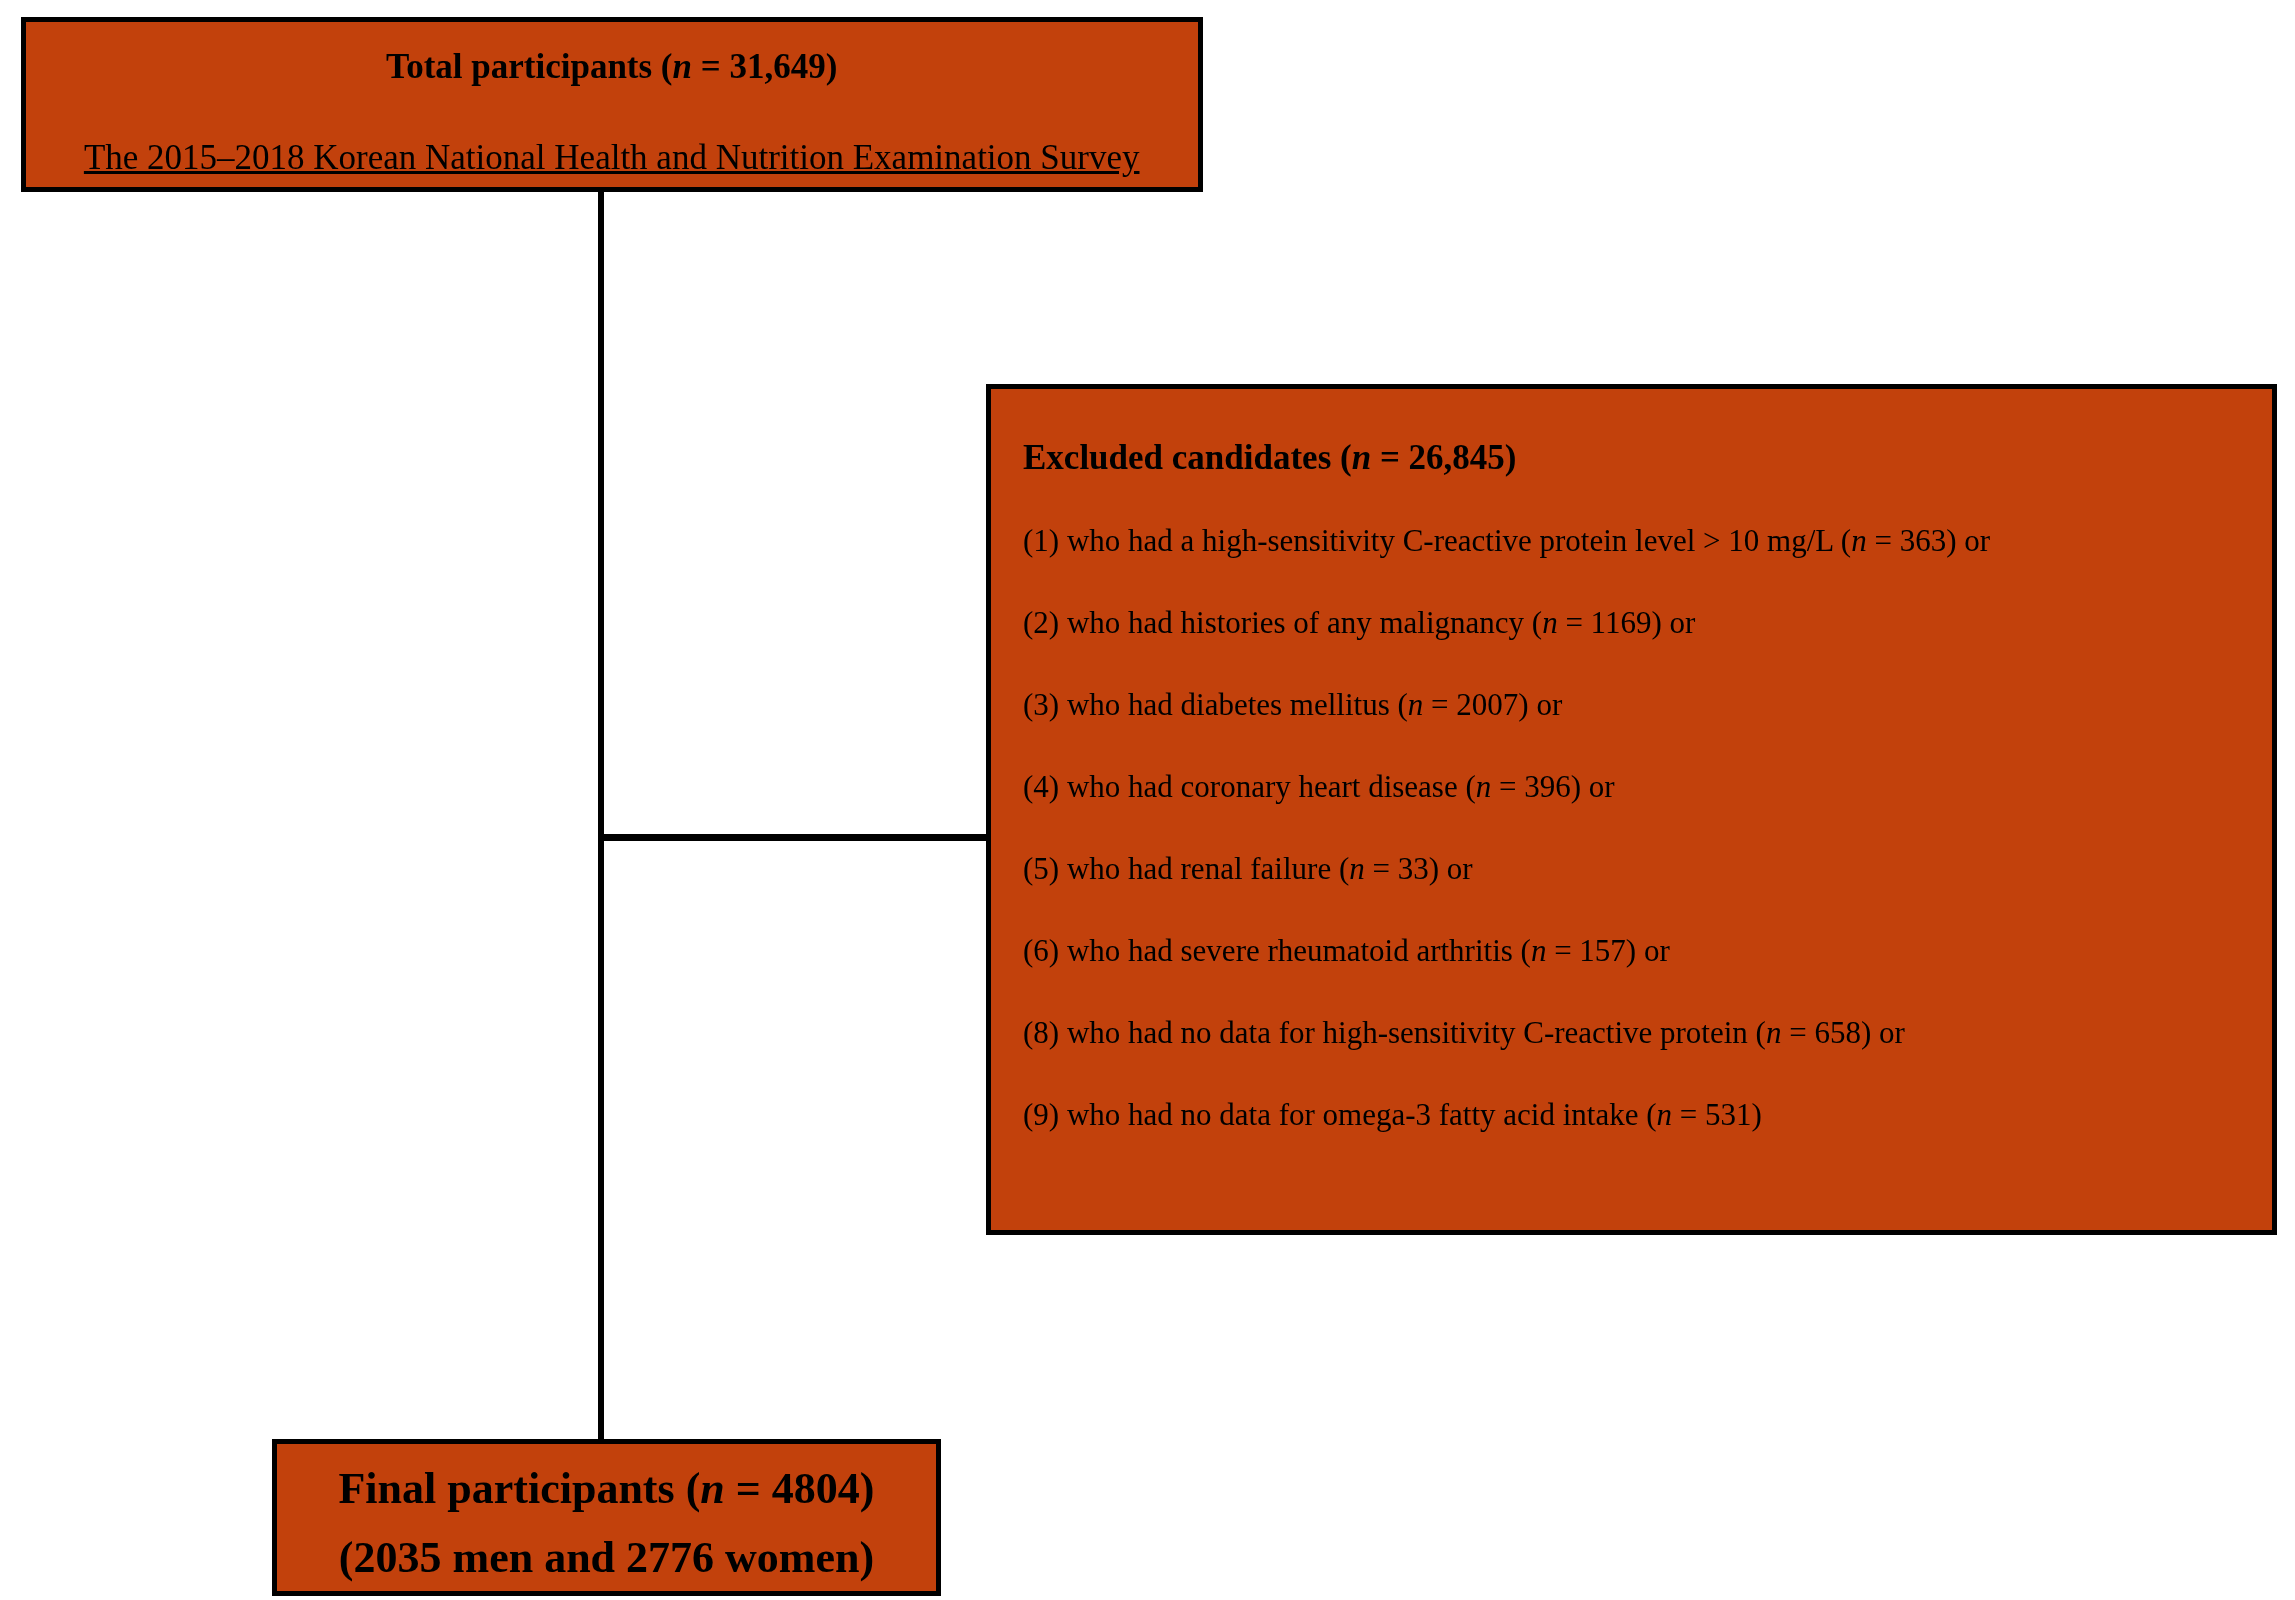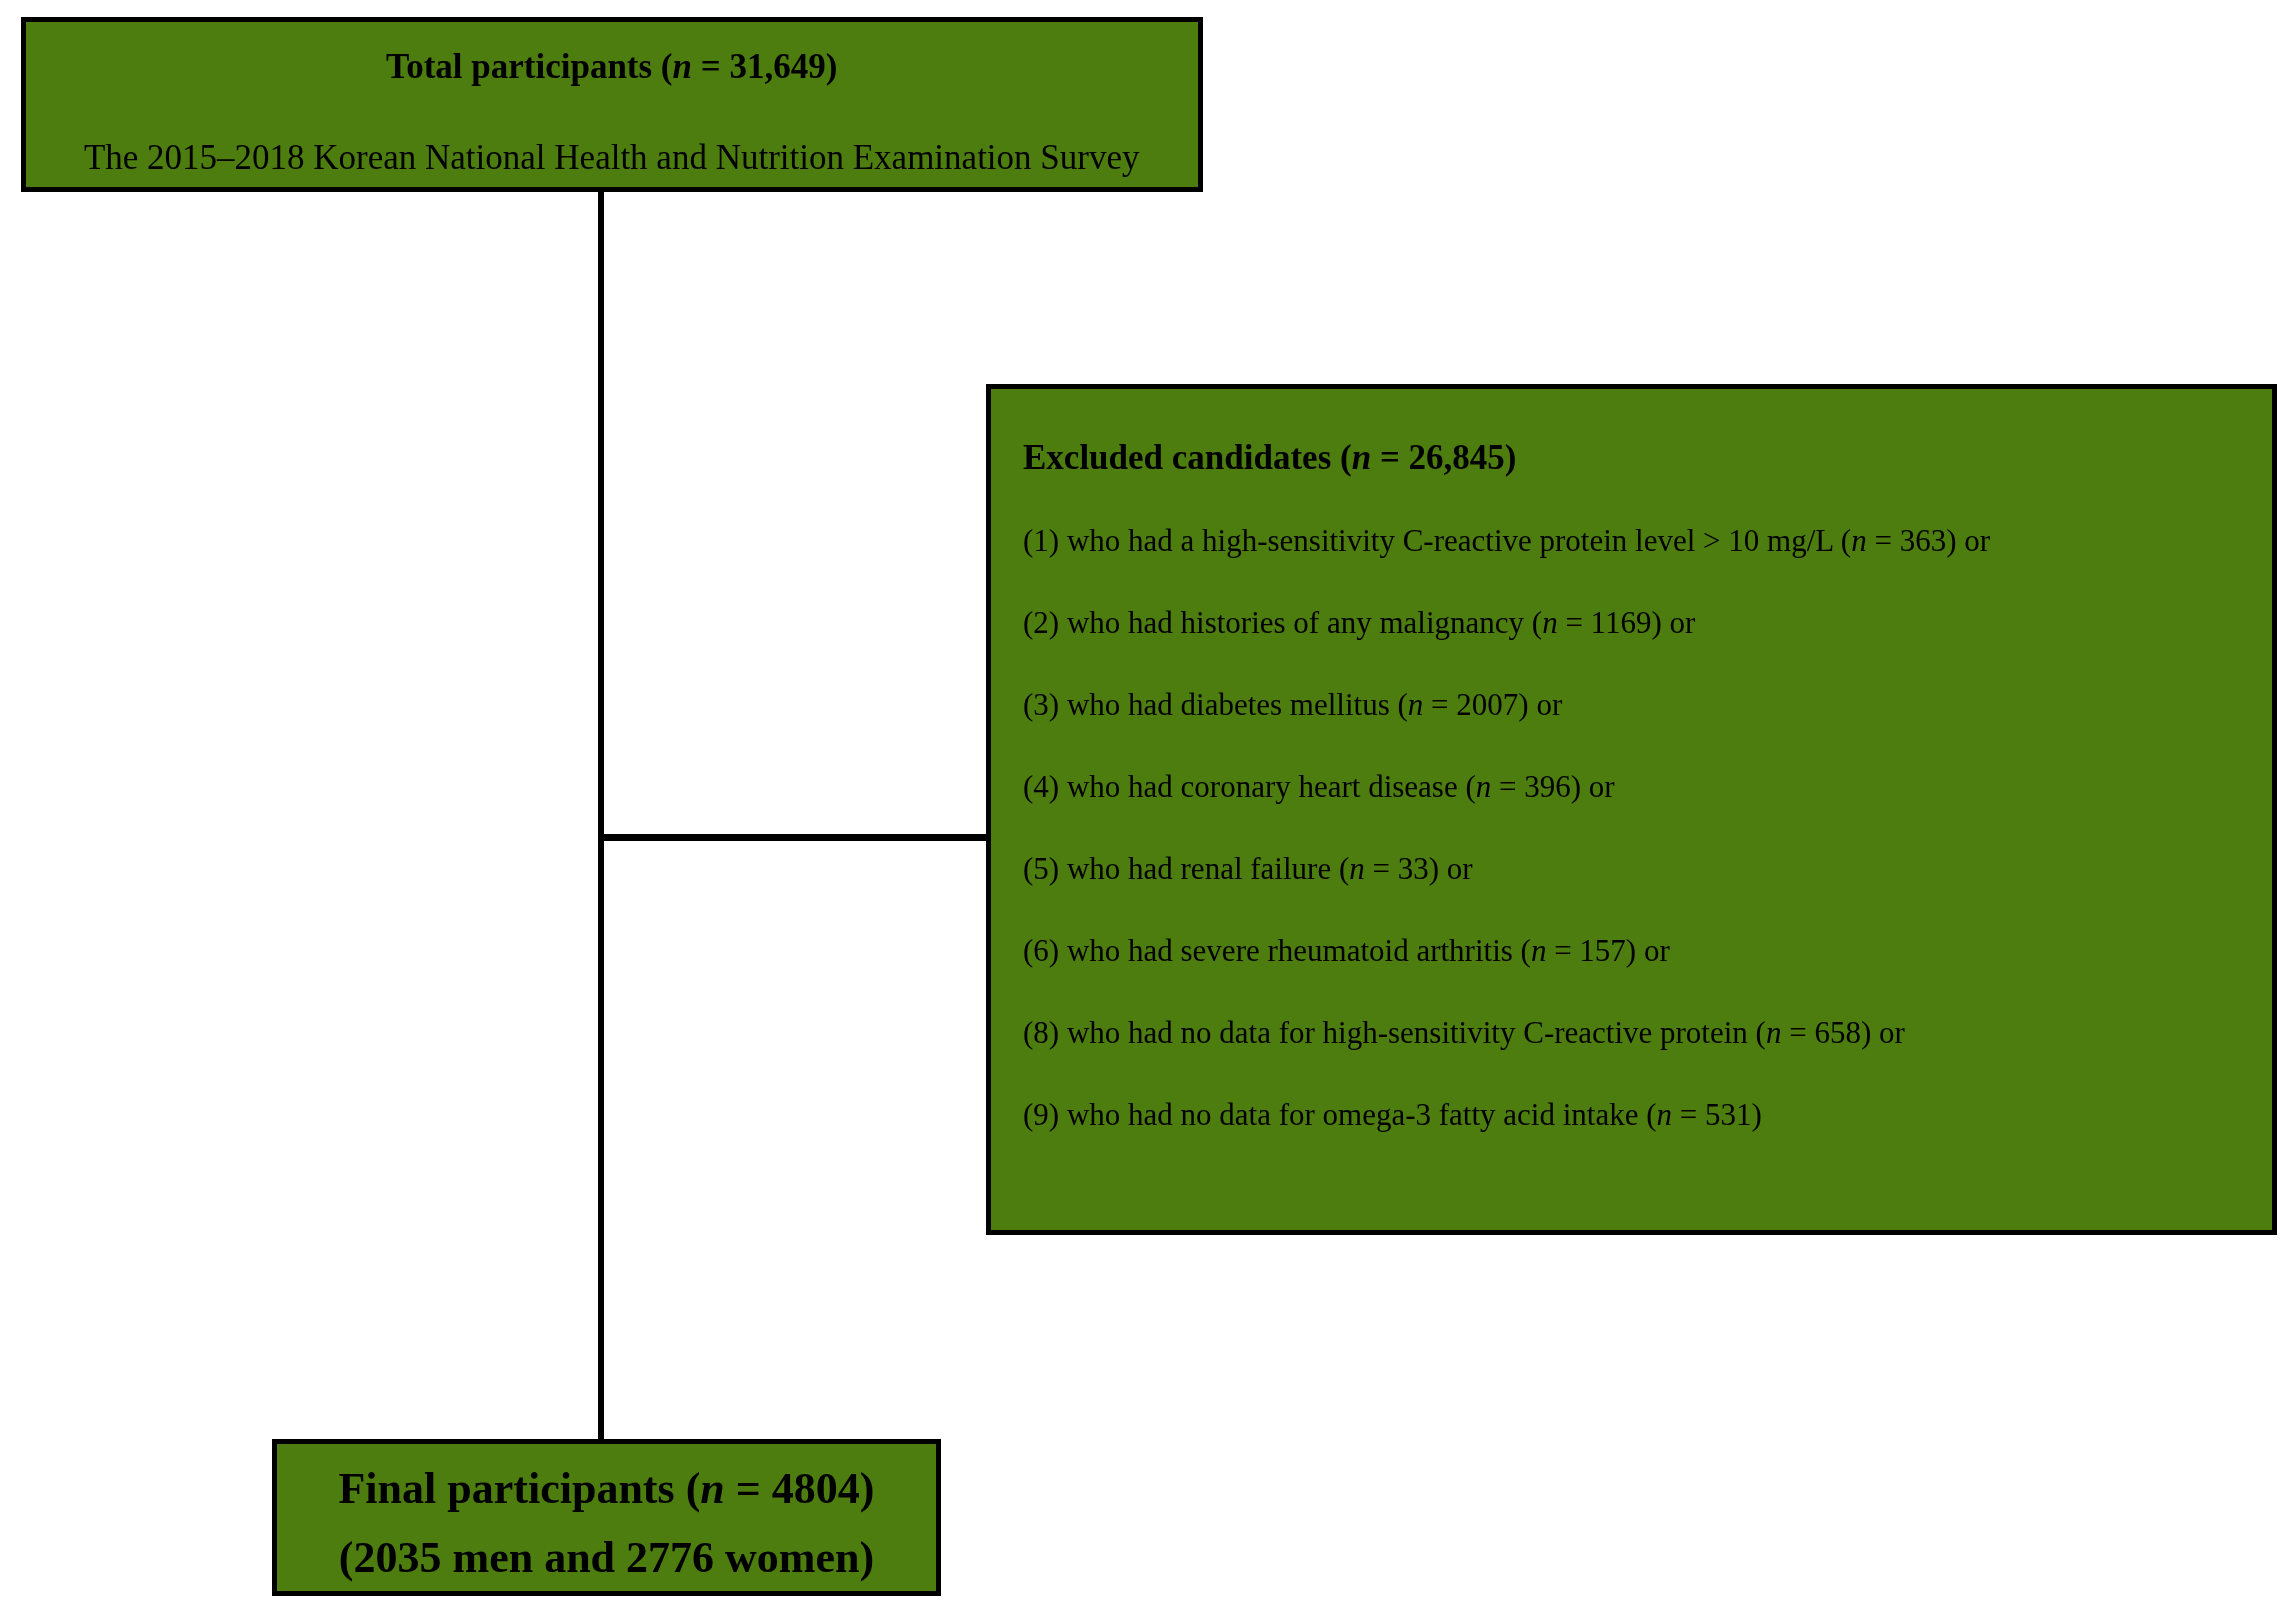--- a/index.html
+++ b/index.html
@@ -10,21 +10,21 @@
   }
   .canvas {
     position: relative;
     width: 2295px;
     height: 1601px;
     background: #ffffff;
     overflow: hidden;
   }
   .box {
     position: absolute;
-    background: #4d7c0f;
+    background: #c2410c;
     border: 5.5px solid #000000;
     display: flex;
     flex-direction: column;
     justify-content: space-between;
   }
   .top-box {
     left: 20.7px; top: 17px;
     width: 1182px; height: 175px;
     padding: 23px 4.9px 8.5px 4.9px;
     text-align: center;
@@ -33,20 +33,21 @@
   .top-box .title {
     font-size: 35px;
     font-weight: bold;
     line-height: 43px;
     white-space: nowrap;
   }
   .top-box .subtitle {
     font-size: 35px;
     line-height: 43px;
     white-space: nowrap;
+    text-decoration: underline;
   }
   .excluded-box {
     left: 986px; top: 384px;
     width: 1291px; height: 851px;
     padding: 46px 12px 0 32px;
     justify-content: flex-start;
   }
   .excluded-box .excl-title {
     font-size: 35px;
     font-weight: bold;

